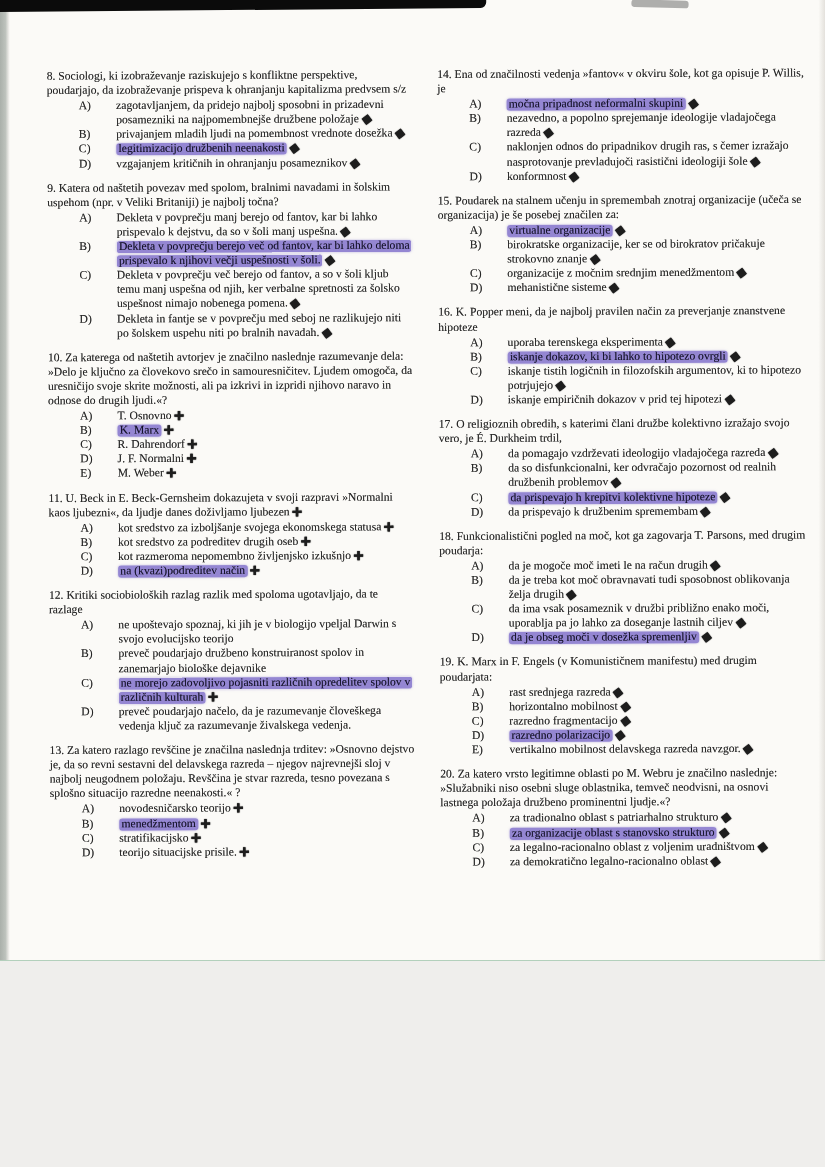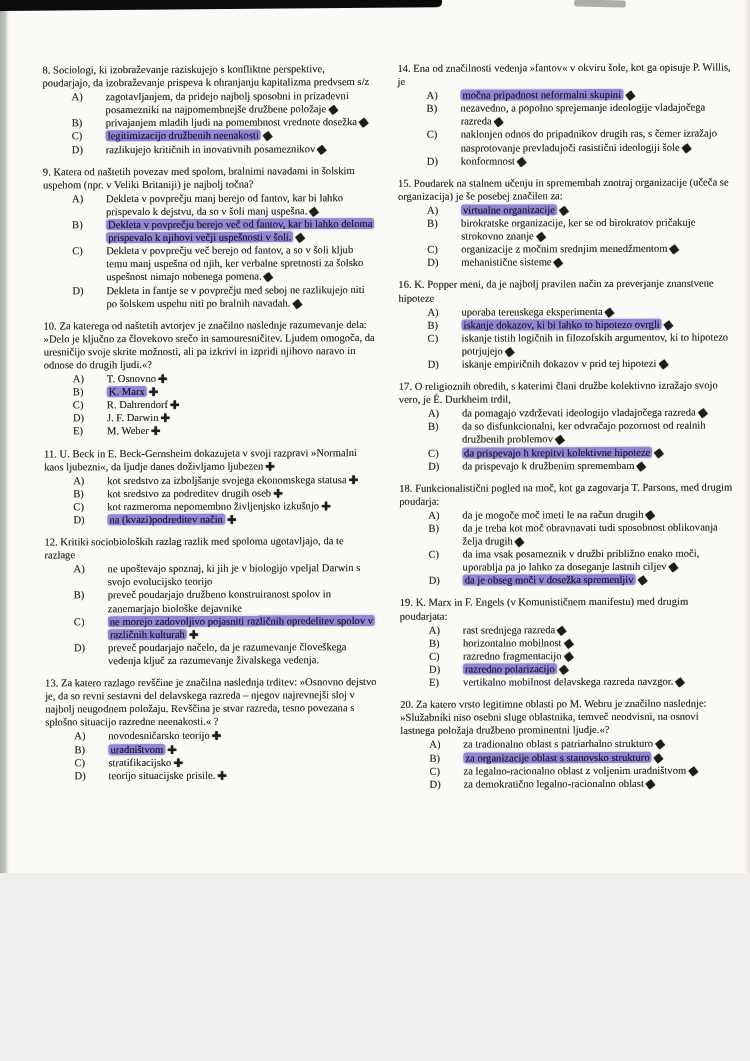--- a/index.html
+++ b/index.html
@@ -81,21 +81,21 @@
           <div class="opt">
             <span class="letter">B)</span>
             <span class="otext"><span class="plain">privajanjem mladih ljudi na pomembnost vrednote dosežka</span><span class="mark diamond">◆</span></span>
           </div>
           <div class="opt">
             <span class="letter">C)</span>
             <span class="otext"><span class="hl">legitimizacijo družbenih neenakosti</span><span class="mark diamond">◆</span></span>
           </div>
           <div class="opt">
             <span class="letter">D)</span>
-            <span class="otext"><span class="plain">razlikujejo kritičnih in inovativnih posameznikov</span><span class="mark diamond">◆</span></span>
+            <span class="otext"><span class="plain">vzgajanjem kritičnih in ohranjanju posameznikov</span><span class="mark diamond">◆</span></span>
           </div>
         </section>
         <section class="question">
           <p class="stem">9. Katera od naštetih povezav med spolom, bralnimi navadami in šolskim uspehom (npr. v Veliki Britaniji) je najbolj točna?</p>
           <div class="opt">
             <span class="letter">A)</span>
             <span class="otext"><span class="plain">Dekleta v povprečju manj berejo od fantov, kar bi lahko prispevalo k dejstvu, da so v šoli manj uspešna.</span><span class="mark diamond">◆</span></span>
           </div>
           <div class="opt">
             <span class="letter">B)</span>
@@ -119,21 +119,21 @@
           <div class="opt">
             <span class="letter">B)</span>
             <span class="otext"><span class="hl">K. Marx</span><span class="mark cross">✚</span></span>
           </div>
           <div class="opt">
             <span class="letter">C)</span>
             <span class="otext"><span class="plain">R. Dahrendorf</span><span class="mark cross">✚</span></span>
           </div>
           <div class="opt">
             <span class="letter">D)</span>
-            <span class="otext"><span class="plain">J. F. Darwin</span><span class="mark cross">✚</span></span>
+            <span class="otext"><span class="plain">J. F. Normalni</span><span class="mark cross">✚</span></span>
           </div>
           <div class="opt">
             <span class="letter">E)</span>
             <span class="otext"><span class="plain">M. Weber</span><span class="mark cross">✚</span></span>
           </div>
         </section>
         <section class="question">
           <p class="stem">11. U. Beck in E. Beck-Gernsheim dokazujeta v svoji razpravi »Normalni kaos ljubezni«, da ljudje danes doživljamo ljubezen<span class="mark cross">✚</span></p>
           <div class="opt">
             <span class="letter">A)</span>
@@ -172,21 +172,21 @@
           </div>
         </section>
         <section class="question">
           <p class="stem">13. Za katero razlago revščine je značilna naslednja trditev: »Osnovno dejstvo je, da so revni sestavni del delavskega razreda – njegov najrevnejši sloj v najbolj neugodnem položaju. Revščina je stvar razreda, tesno povezana s splošno situacijo razredne neenakosti.« ?</p>
           <div class="opt">
             <span class="letter">A)</span>
             <span class="otext"><span class="plain">novodesničarsko teorijo</span><span class="mark cross">✚</span></span>
           </div>
           <div class="opt">
             <span class="letter">B)</span>
-            <span class="otext"><span class="hl">uradništvom</span><span class="mark cross">✚</span></span>
+            <span class="otext"><span class="hl">menedžmentom</span><span class="mark cross">✚</span></span>
           </div>
           <div class="opt">
             <span class="letter">C)</span>
             <span class="otext"><span class="plain">stratifikacijsko</span><span class="mark cross">✚</span></span>
           </div>
           <div class="opt">
             <span class="letter">D)</span>
             <span class="otext"><span class="plain">teorijo situacijske prisile.</span><span class="mark cross">✚</span></span>
           </div>
         </section>

